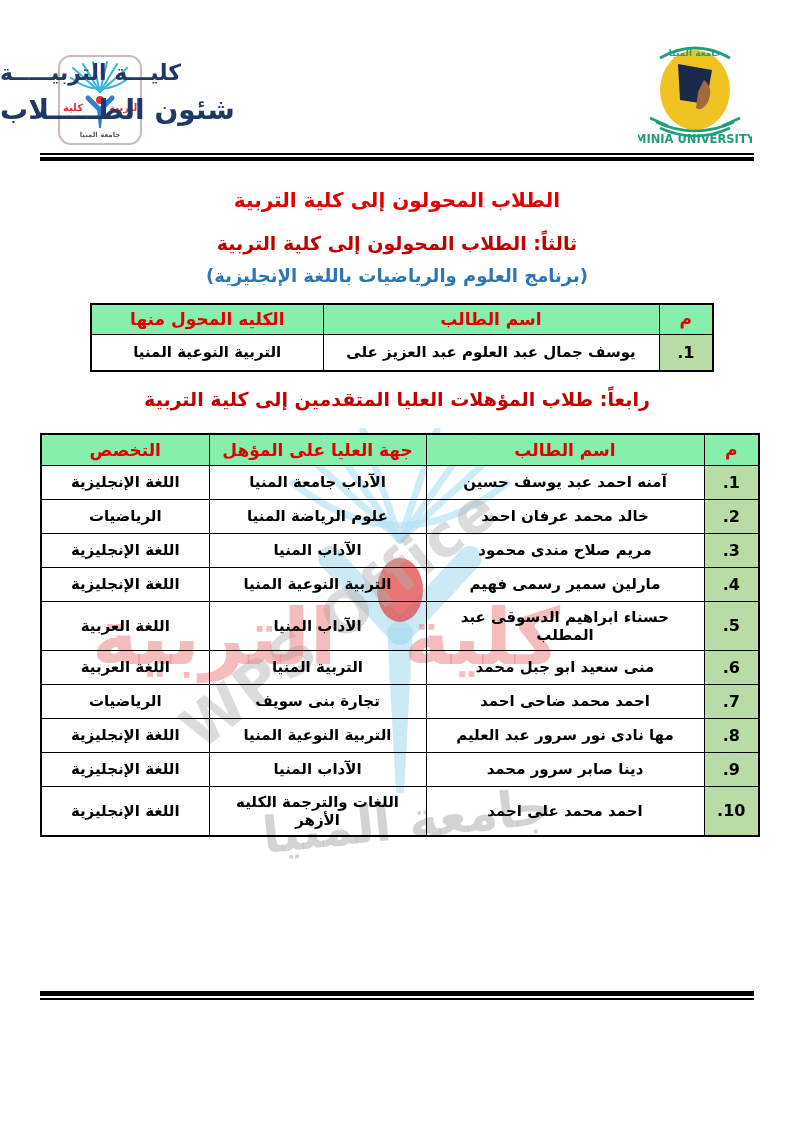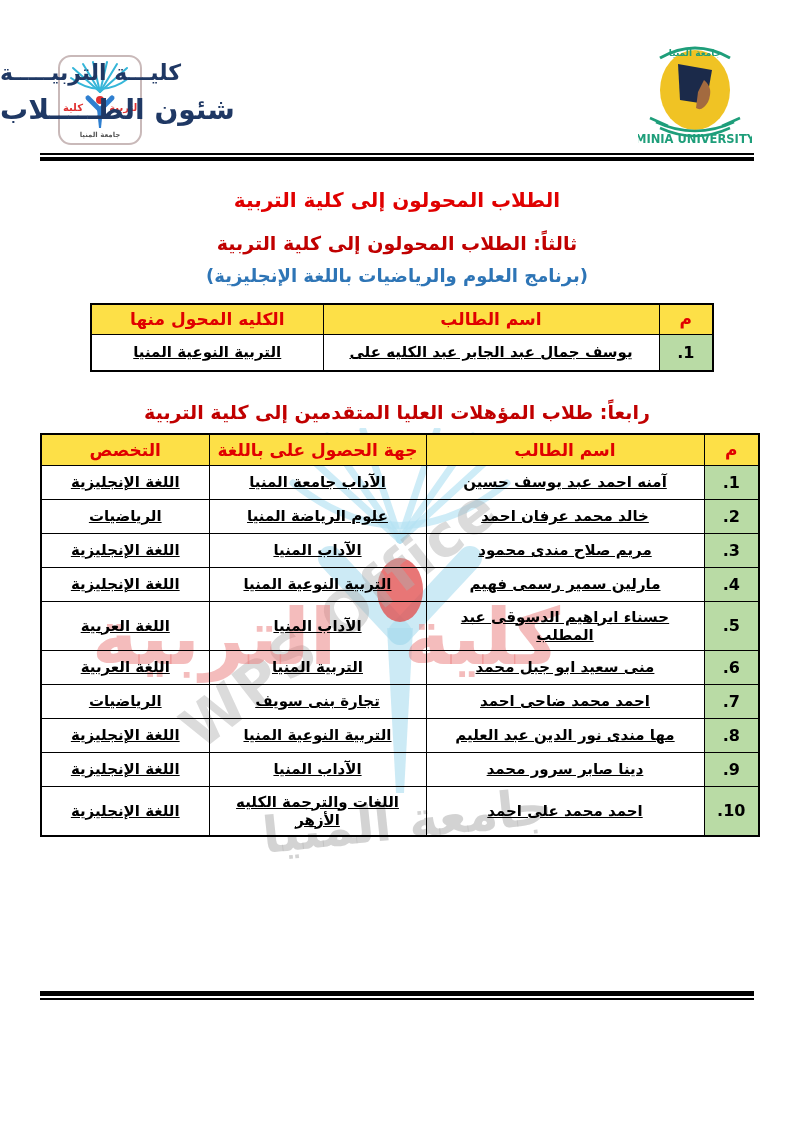--- a/index.html
+++ b/index.html
@@ -28,29 +28,29 @@
   .divider-top{position:absolute;left:40px;right:40px;top:153px;height:2px;
                border-top:2px solid #000;border-bottom:4px solid #000;z-index:2;}
   .divider-bottom{position:absolute;left:40px;right:40px;top:991px;height:2px;
                border-top:5px solid #000;border-bottom:2px solid #000;z-index:2;}
 
   
   .title{position:absolute;left:0;right:0;text-align:center;font-weight:bold;direction:rtl;z-index:2;}
   .title-main{top:188px;font-size:20px;color:#e00000;}
   .title-third{top:232px;font-size:19px;color:#c00000;}
   .title-program{top:265px;font-size:18px;color:#2e75b6;}
-  .title-fourth{top:401px;font-size:19px;color:#c00000;}
+  .title-fourth{top:388px;font-size:19px;color:#c00000;}
 
   
   .tbl-wrap{position:absolute;z-index:1;}
   table{border-collapse:collapse;table-layout:fixed;direction:rtl;width:100%;}
   table,th,td{border:1.6px solid #000;}
   table{border-width:2px;}
-  th{background:#fde047;color:#e00000;font-weight:bold;font-size:17px;padding:2px;}
-  td{font-weight:bold;font-size:15px;color:#000;text-align:center;padding:6px 4px;background:transparent;text-decoration:underline;}
+  th{background:#86efac;color:#e00000;font-weight:bold;font-size:17px;padding:2px;}
+  td{font-weight:bold;font-size:15px;color:#000;text-align:center;padding:6px 4px;background:transparent;}
   td.num-cell{background:#b9dba5;font-size:16px;}
   .num{direction:ltr;unicode-bidi:embed;display:inline-block;}
   .t1{left:90px;top:303px;width:622px;}
   .t1 thead tr{height:30px;}
   .t1 tbody tr{height:37px;}
   .t2{left:40px;top:433px;width:718px;}
   .t2 thead tr{height:31px;}
   .t2 tbody tr{height:34px;}
 
   .svg-label{font-weight:bold;}
@@ -139,42 +139,42 @@
       <thead>
         <tr>
           <th>م</th>
           <th>اسم الطالب</th>
           <th>الكليه المحول منها</th>
         </tr>
       </thead>
       <tbody>
         <tr>
           <td class="num-cell"><span class="num">.1</span></td>
-          <td>يوسف جمال عبد الجابر عبد الكليه على</td>
+          <td>يوسف جمال عبد العلوم عبد العزيز على</td>
           <td>التربية النوعية المنيا</td>
         </tr>
       </tbody>
     </table>
   </div>
 
   <div class="title title-fourth">رابعاً: طلاب المؤهلات العليا المتقدمين إلى كلية التربية</div>
 
   <div class="tbl-wrap t2">
     <table>
       <colgroup>
           <col style="width:55px">
           <col style="width:278px">
           <col style="width:217px">
           <col style="width:168px">
         </colgroup>
       <thead>
         <tr>
           <th>م</th>
           <th>اسم الطالب</th>
-          <th>جهة الحصول على باللغة</th>
+          <th>جهة العليا على المؤهل</th>
           <th>التخصص</th>
         </tr>
       </thead>
       <tbody>
         <tr>
           <td class="num-cell"><span class="num">.1</span></td>
           <td>آمنه احمد عبد يوسف حسين</td>
           <td>الآداب جامعة المنيا</td>
           <td>اللغة الإنجليزية</td>
         </tr>
@@ -209,21 +209,21 @@
           <td>اللغة العربية</td>
         </tr>
         <tr>
           <td class="num-cell"><span class="num">.7</span></td>
           <td>احمد محمد ضاحى احمد</td>
           <td>تجارة بنى سويف</td>
           <td>الرياضيات</td>
         </tr>
         <tr>
           <td class="num-cell"><span class="num">.8</span></td>
-          <td>مها مندى نور الدين عبد العليم</td>
+          <td>مها نادى نور سرور عبد العليم</td>
           <td>التربية النوعية المنيا</td>
           <td>اللغة الإنجليزية</td>
         </tr>
         <tr>
           <td class="num-cell"><span class="num">.9</span></td>
           <td>دينا صابر سرور محمد</td>
           <td>الآداب المنيا</td>
           <td>اللغة الإنجليزية</td>
         </tr>
         <tr>

